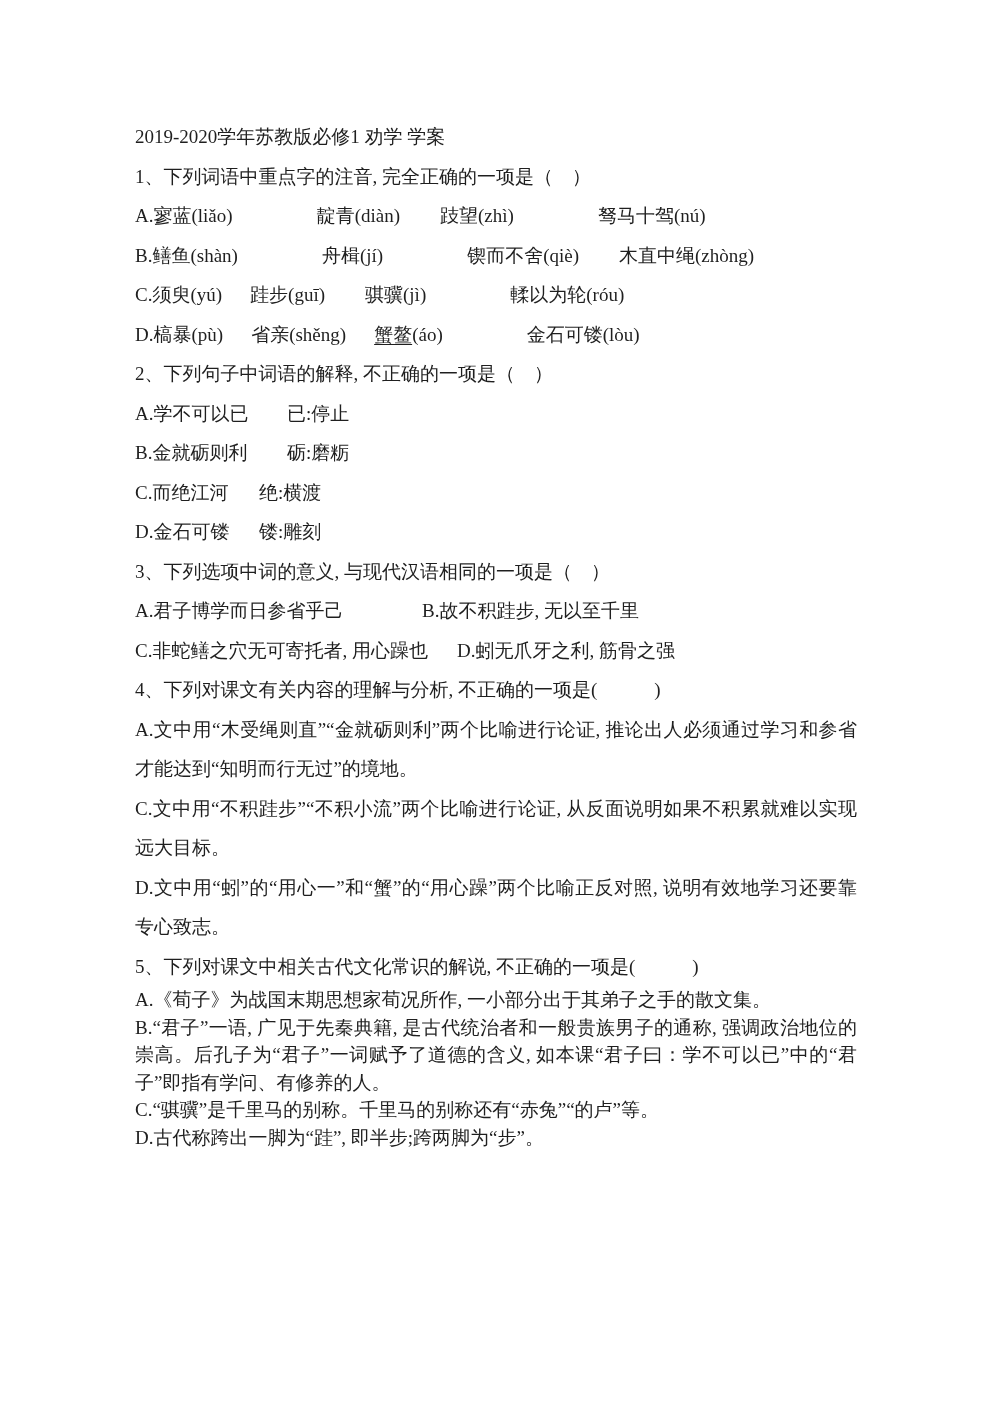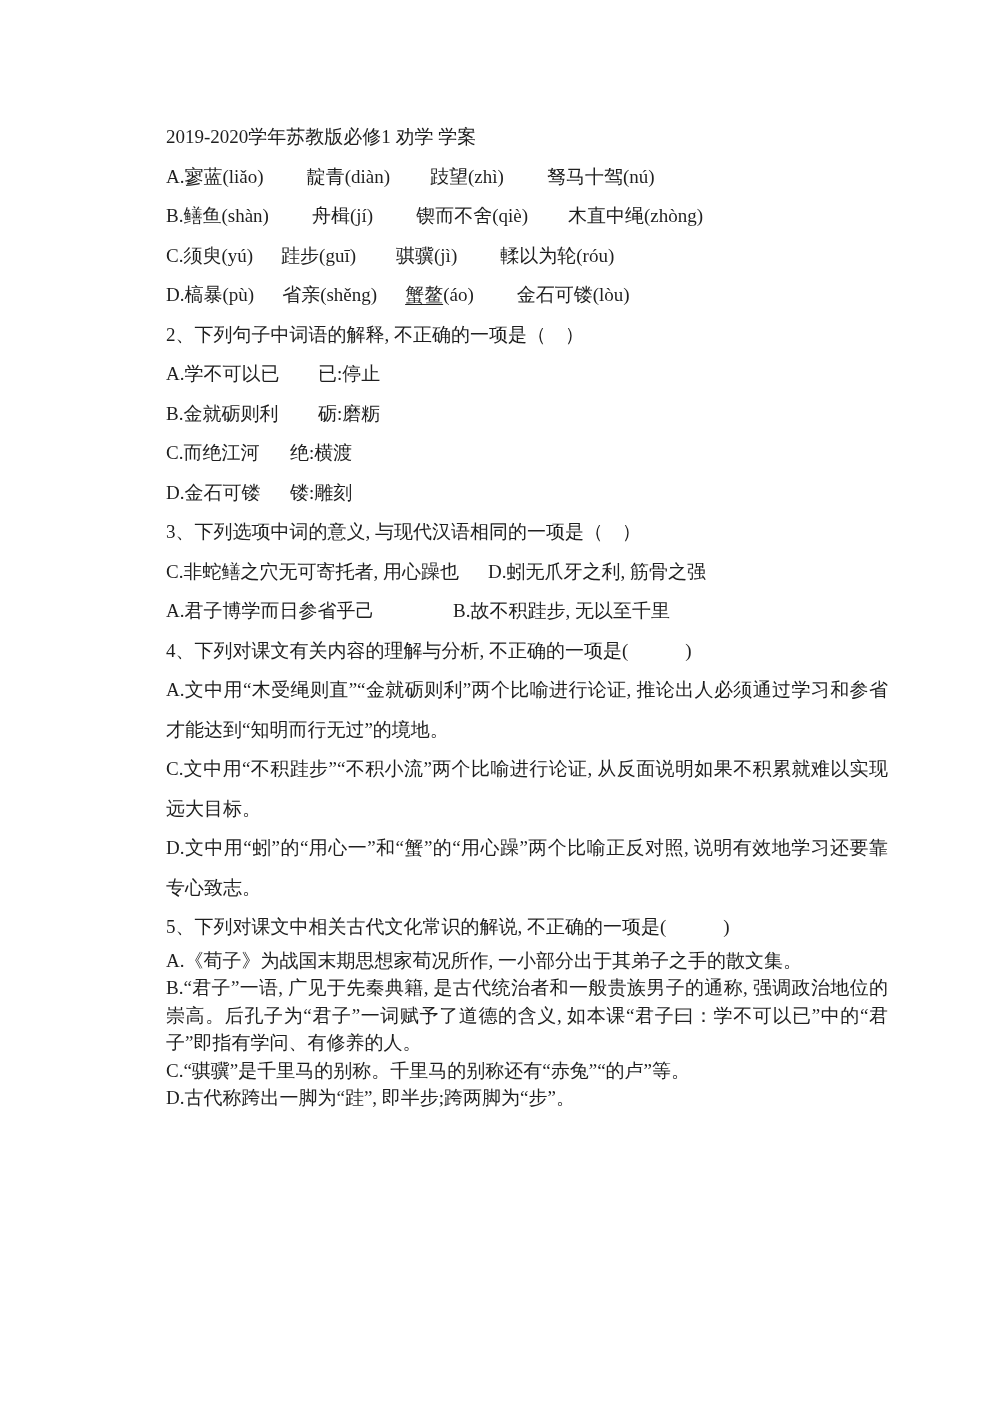--- a/index.html
+++ b/index.html
@@ -8,68 +8,69 @@
     position: relative;
     width: 1000px;
     height: 1414px;
     background: #ffffff;
     overflow: hidden;
     font-family: "Liberation Serif", "DejaVu Serif", serif;
     color: #1f1f1f;
   }
   .doc {
     position: absolute;
-    left: 166px;
+    left: 135px;
     top: 117px;
     width: 722px;
     font-size: 19px;
     line-height: 39.5px;
   }
   p { margin: 0; }
   .just { text-align: justify; }
   .q5opts { line-height: 27.5px; }
   .u { text-decoration: underline; text-underline-offset: 3px; text-align: center; }
   
-  .ga { margin-left: 43px; }
+  .ga { margin-left: 84px; }
   .gb { margin-left: 40px; }
   .gc { margin-left: 28px; }
   
   .term  { display: inline-block; min-width: 152px; }
   .termN { display: inline-block; min-width: 124px; }
   
   .c1 { display: inline-block; width: 287px; }
   .c2 { display: inline-block; width: 322px; }
 </style>
 </head>
 <body>
 
 <div class="page">
   <div class="doc">
 
     <p>2019-2020学年苏教版必修1 劝学 学案</p>
 
     <section>
+      <p>1、下列词语中重点字的注音, 完全正确的一项是（　）</p>
       <p><span>A.寥蓝(liǎo)</span><span class="ga">靛青(diàn)</span><span class="gb">跂望(zhì)</span><span class="ga">驽马十驾(nú)</span></p>
       <p><span>B.鳝鱼(shàn)</span><span class="ga">舟楫(jí)</span><span class="ga">锲而不舍(qiè)</span><span class="gb">木直中绳(zhòng)</span></p>
       <p><span>C.须臾(yú)</span><span class="gc">跬步(guī)</span><span class="gb">骐骥(jì)</span><span class="ga">輮以为轮(róu)</span></p>
       <p><span>D.槁暴(pù)</span><span class="gc">省亲(shěng)</span><span class="gc u">蟹鳌</span><span>(áo)</span><span class="ga">金石可镂(lòu)</span></p>
     </section>
 
     <section>
       <p>2、下列句子中词语的解释, 不正确的一项是（　）</p>
       <p><span class="term">A.学不可以已</span><span>已:停止</span></p>
       <p><span class="term">B.金就砺则利</span><span>砺:磨粝</span></p>
       <p><span class="termN">C.而绝江河</span><span>绝:横渡</span></p>
       <p><span class="termN">D.金石可镂</span><span>镂:雕刻</span></p>
     </section>
 
     <section>
       <p>3、下列选项中词的意义, 与现代汉语相同的一项是（　）</p>
+      <p><span class="c1">A.君子博学而日参省乎己</span><span>B.故不积跬步, 无以至千里</span></p>
       <p><span class="c2">C.非蛇鳝之穴无可寄托者, 用心躁也</span><span>D.蚓无爪牙之利, 筋骨之强</span></p>
-      <p><span class="c1">A.君子博学而日参省乎己</span><span>B.故不积跬步, 无以至千里</span></p>
     </section>
 
     <section>
       <p>4、下列对课文有关内容的理解与分析, 不正确的一项是(　　　)</p>
       <p class="just">A.文中用“木受绳则直”“金就砺则利”两个比喻进行论证, 推论出人必须通过学习和参省才能达到“知明而行无过”的境地。</p>
       <p class="just">C.文中用“不积跬步”“不积小流”两个比喻进行论证, 从反面说明如果不积累就难以实现远大目标。</p>
       <p class="just">D.文中用“蚓”的“用心一”和“蟹”的“用心躁”两个比喻正反对照, 说明有效地学习还要靠专心致志。</p>
     </section>
 
     <section>

